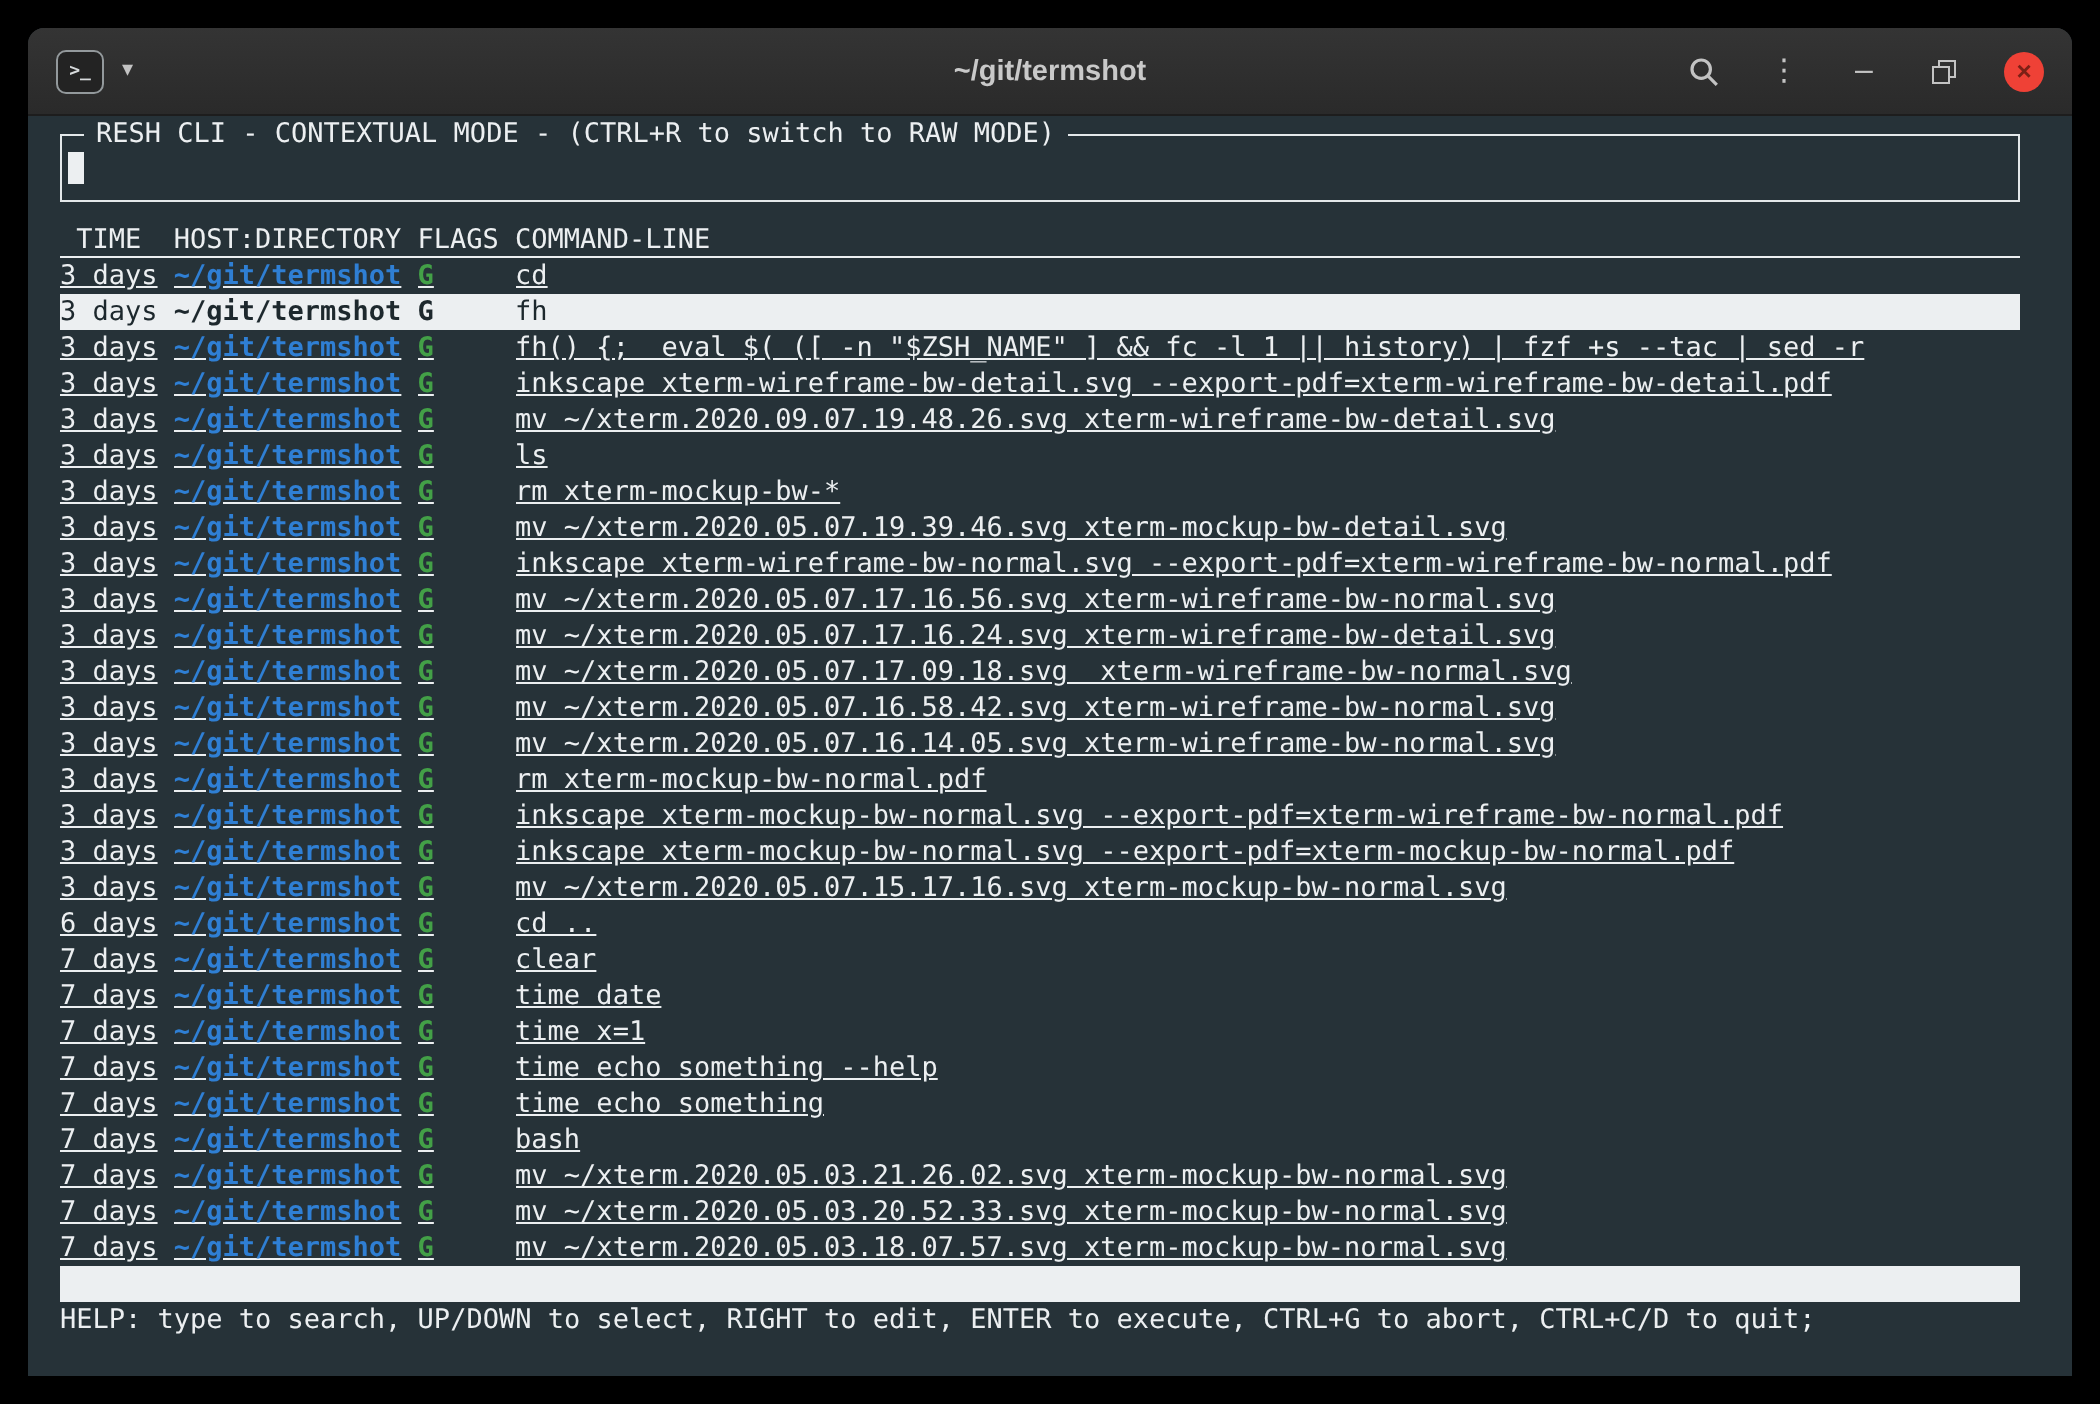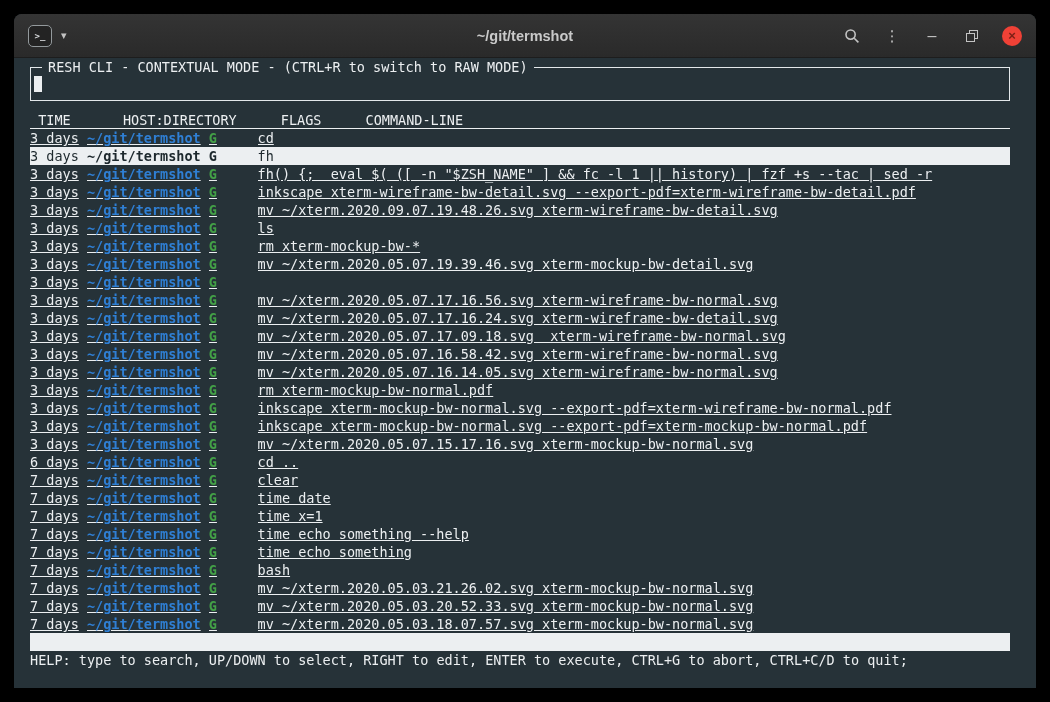--- a/index.html
+++ b/index.html
@@ -92,21 +92,20 @@
   .cursor {
     display: inline-block;
     width: 8px; height: 16px;
     background: var(--terminal-fg, #eceff1);
   }
   .table-header {
     display: flex;
     margin-top: 10px;
     height: 18px; line-height: 18px;
     border-bottom: 1px solid var(--terminal-fg, #eceff1);
-    gap: 36px;
   }
   .table-header span { color: var(--terminal-fg, #eceff1); font-weight: 400; }
   .table-header .col-time { text-align: center; }
   .row { display: flex; height: 18px; line-height: 18px; text-decoration: underline; }
   .row span, .table-header span { white-space: pre; overflow: hidden; }
   .col-time  { flex: none; width: 6ch; }
   .col-dir   { flex: none; width: 14ch; margin-left: 1ch; color: var(--directory, #2f7fd4); font-weight: 700; }
   .col-flags { flex: none; width: 5ch;  margin-left: 1ch; text-align: left; color: var(--flag, #43a047); font-weight: 700; }
   .col-cmd   { flex: 1; min-width: 0; margin-left: 1ch; }
   .row.selected { background: var(--selection-bg, #eceff1); }
@@ -229,20 +228,21 @@
         <div class="row">
           <span class="col-time">3 days</span>
           <span class="col-dir">~/git/termshot</span>
           <span class="col-flags">G</span>
           <span class="col-cmd">mv ~/xterm.2020.05.07.19.39.46.svg xterm-mockup-bw-detail.svg</span>
         </div>
         <div class="row">
           <span class="col-time">3 days</span>
           <span class="col-dir">~/git/termshot</span>
           <span class="col-flags">G</span>
+          <span class="col-cmd">inkscape xterm-wireframe-bw-normal.svg --export-pdf=xterm-wireframe-bw-normal.pdf</span>
         </div>
         <div class="row">
           <span class="col-time">3 days</span>
           <span class="col-dir">~/git/termshot</span>
           <span class="col-flags">G</span>
           <span class="col-cmd">mv ~/xterm.2020.05.07.17.16.56.svg xterm-wireframe-bw-normal.svg</span>
         </div>
         <div class="row">
           <span class="col-time">3 days</span>
           <span class="col-dir">~/git/termshot</span>

